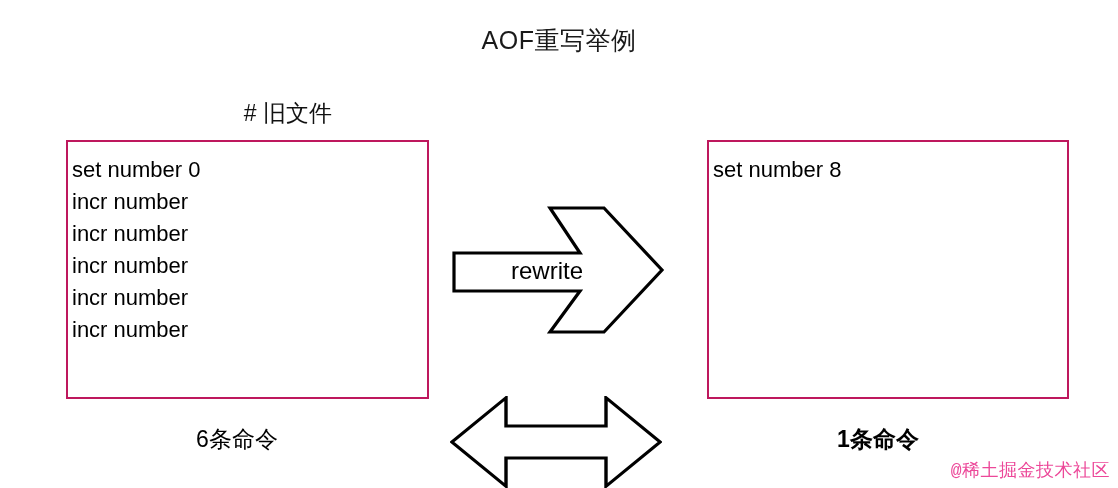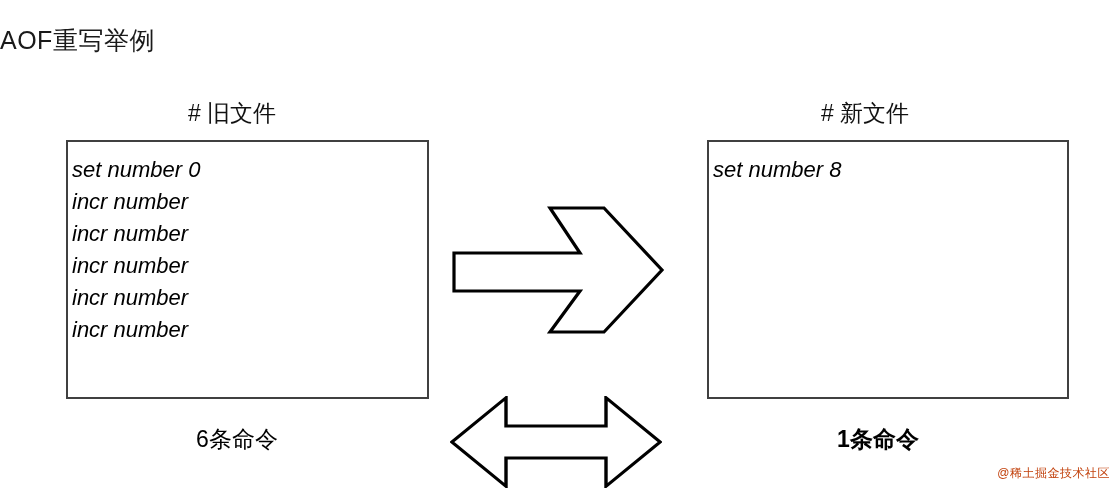--- a/index.html
+++ b/index.html
@@ -18,47 +18,46 @@
     background: #ffffff;
     overflow: hidden;
   }
 
   
   .title {
     position: absolute;
     left: 0;
     top: 24px;
     width: 1118px;
-    text-align: left;
+    text-align: center;
     font-size: 25px;
     font-weight: 500;
     letter-spacing: 0.5px;
     color: #1a1a1a;
     white-space: nowrap;
   }
 
   
   .panel-header {
     position: absolute;
     font-size: 23px;
     font-weight: 500;
     color: #111111;
-    text-align: center;
+    text-align: right;
     white-space: nowrap;
   }
   #old-header { left: 132px; top: 98px; width: 200px; }
   #new-header { left: 765px; top: 98px; width: 200px; }
 
   
   .file-box {
     position: absolute;
-    border: 2px solid #404040;
+    border: 2px solid #be185d;
     background: #ffffff;
     box-sizing: border-box;
-    font-style: italic;
   }
   #old-file-box { left: 66px; top: 140px; width: 363px; height: 259px; }
   #new-file-box { left: 707px; top: 140px; width: 362px; height: 259px; }
 
   .code-list {
     position: absolute;
     left: 2px;
     top: 12px;
     right: 2px;
     margin: 0;
@@ -110,24 +109,25 @@
     width: 212px;
     font-size: 25px;
     font-weight: 500;
   }
 
   
   .watermark {
     position: absolute;
     right: 8px;
     bottom: 6px;
-    font-size: 12px;
-    color: #c2410c;
+    font-size: 18px;
+    color: #ec4899;
     white-space: nowrap;
     letter-spacing: 0.5px;
+    font-family: Liberation Mono, monospace;
   }
 </style>
 </head>
 <body>
 
 <div id="canvas">
 
   <div class="title">AOF重写举例</div>
 
   <div class="panel-header" id="old-header"># 旧文件</div>
@@ -138,35 +138,35 @@
       <li class="code-line">incr number</li>
       <li class="code-line">incr number</li>
       <li class="code-line">incr number</li>
       <li class="code-line">incr number</li>
       <li class="code-line">incr number</li>
     </ul>
   </div>
 
   <div class="caption" id="old-caption">6条命令</div>
 
-  <div class="panel-header" id="new-header"># 新文件</div>
 
   <div class="file-box" id="new-file-box">
     <ul class="code-list">
       <li class="code-line">set number 8</li>
     </ul>
   </div>
 
   <div class="caption" id="new-caption">1条命令</div>
 
   <div class="arrow-wrap" id="rewrite-arrow-wrap">
     <svg class="arrow-svg" viewBox="0 0 214 128" preserveAspectRatio="none">
       <path d="M 2,47 L 2,85 L 128,85 L 98,126 L 152,126 L 210,64 L 152,2 L 98,2 L 128,47 Z" fill="#ffffff" stroke="#000000" stroke-width="3.2" stroke-linejoin="miter"></path>
     </svg>
   </div>
+  <div class="arrow-label" id="rewrite-label">rewrite</div>
 
   <div class="arrow-wrap" id="equiv-arrow-wrap">
     <svg class="arrow-svg" viewBox="0 0 212 104" preserveAspectRatio="none">
       <path d="M 56,2 L 2,52 L 56,102 L 56,70 L 156,70 L 156,102 L 210,52 L 156,2 L 156,34 L 56,34 Z" fill="#ffffff" stroke="#000000" stroke-width="3.4" stroke-linejoin="miter"></path>
     </svg>
   </div>
 
   <div class="watermark">@稀土掘金技术社区</div>
 
 </div>

